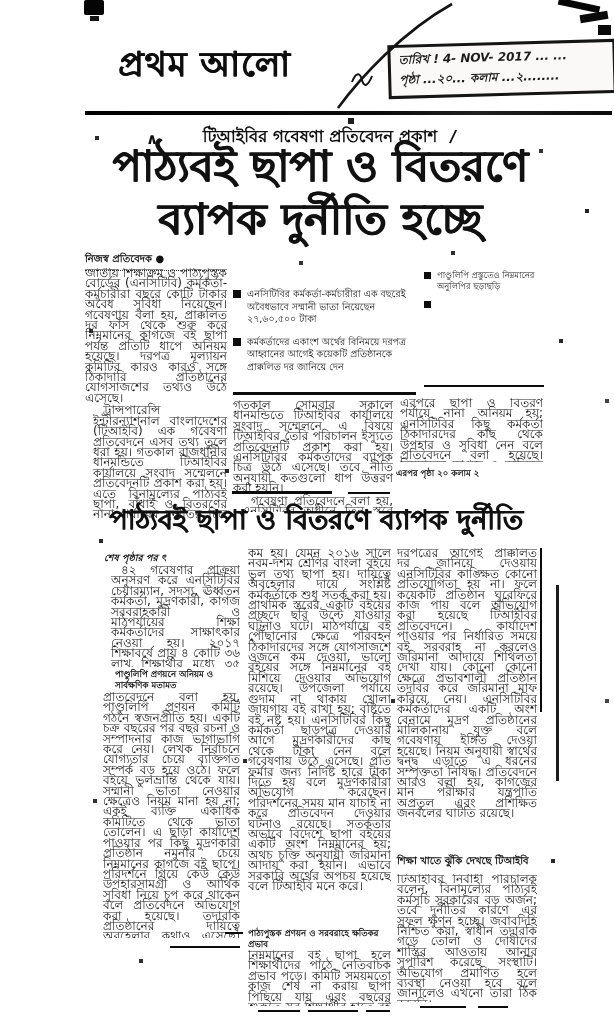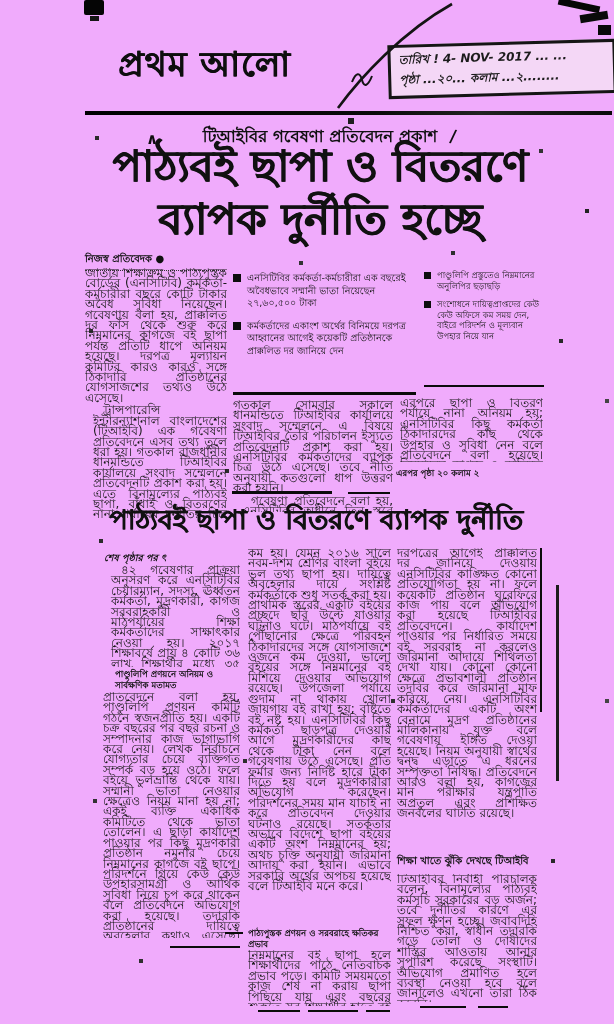--- a/index.html
+++ b/index.html
@@ -1,18 +1,18 @@
 <!DOCTYPE html>
 <html><head>
 <meta charset="utf-8">
 <style>
   html,body{margin:0;padding:0;background:#dddcd8;}
   .scan{
     position:relative;width:614px;height:1024px;margin:0 auto;
-    background:#f0abfc;overflow:hidden;color:#111;
+    background:#ffffff;overflow:hidden;color:#111;
     font-family:"DejaVu Sans","Liberation Sans",sans-serif;
   }
   .abs{position:absolute;}
   .ink{color:#0e0e0e;}
   
   .masthead{left:118px;top:38px;font-size:34px;font-weight:800;letter-spacing:1px;
     text-shadow:0.7px 0 #0e0e0e;}
   
   .stamp{left:388px;top:42px;width:206px;height:44px;border:3px solid #151515;
     transform:rotate(-1.6deg);padding:2px 8px;background:rgba(246,245,241,.6);}
@@ -39,21 +39,21 @@
   .col1{left:85px;top:268px;width:142px;height:252px;}
   
   .bullets{display:flex;flex-direction:column;gap:10px;}
   .bullet-item{display:flex;gap:6px;}
   .sq{flex:0 0 auto;background:#0d0d0d;margin-top:2px;}
   .sq-lg{width:8px;height:8px;}
   .sq-sm{width:7px;height:7px;}
   .btxt-lg{font-size:9.5px;line-height:12.5px;font-weight:500;color:#161616;
     filter:blur(0.2px);}
   .btxt-sm{font-size:8.4px;line-height:10.6px;color:#1a1a1a;filter:blur(0.25px);}
-  .bullets-mid{left:233px;top:272px;width:184px;}
+  .bullets-mid{left:233px;top:288px;width:184px;}
   .bullets-right{left:424px;top:270px;width:121px;}
   .rule-mid{left:233px;top:392px;width:183px;height:3px;}
   .rule-right{left:424px;top:385px;width:120px;height:2px;}
   .col2{left:233px;top:400px;width:160px;height:112px;}
   .col3{left:400px;top:398px;width:143px;height:64px;}
   .continuation{left:396px;top:467px;width:150px;font-size:8.5px;font-weight:700;}
   
   .pre-rule-a{left:232px;top:491px;width:100px;height:3px;}
   .pre-rule-b{left:348px;top:492px;width:42px;height:2px;}
   .headline2{left:98px;top:499px;width:436px;text-align:center;font-size:27px;
@@ -156,21 +156,20 @@
     <p class="ind">গবেষণা প্রতিবেদনে বলা হয়, এনসিটিবির অধীনে তিন স্তরে পাঠ্যপুস্তকের পাণ্ডুলিপি প্রণয়ন, মুদ্রণ ও বিতরণে অনিয়ম হয়েছে।</p>
   </div>
 
   <div class="abs bullets bullets-right" style="gap:8px">
     <div class="bullet-item">
       <span class="sq sq-sm"></span>
       <span class="btxt-sm">পাণ্ডুলিপি প্রস্তুতেও নিম্নমানের অনুলিপির ছড়াছড়ি</span>
     </div>
     <div class="bullet-item">
       <span class="sq sq-sm"></span>
-      <span class="btxt-sm">সংশোধনে দায়িত্বপ্রাপ্তদের কেউ কেউ অফিসে কম সময় দেন, বাইরে পরিদর্শন ও মূল্যবান উপহার নিয়ে যান</span>
     </div>
   </div>
   <div class="abs rule rule-right"></div>
   <div class="abs news col3">
     <p>এরপরে ছাপা ও বিতরণ পর্যায়ে নানা অনিয়ম হয়; এনসিটিবির কিছু কর্মকর্তা ঠিকাদারদের কাছ থেকে উপহার ও সুবিধা নেন বলে প্রতিবেদনে বলা হয়েছে। নিম্নমানের কাগজ ও কালিতে ছাপা বইও সরবরাহ করা হয়।</p>
   </div>
   <div class="abs continuation">এরপর পৃষ্ঠা ২০ কলাম ২</div>
 
   <div class="abs rule pre-rule-a"></div>
   <div class="abs rule pre-rule-b"></div>

